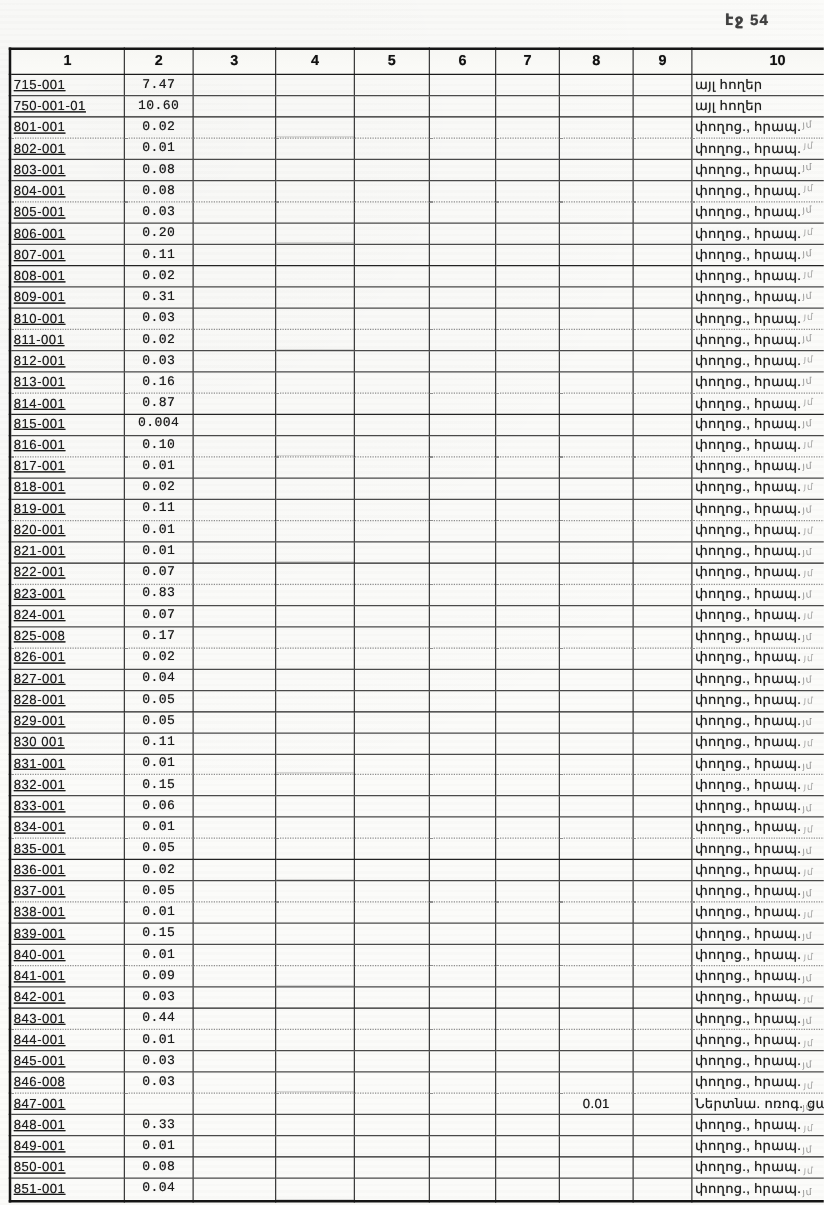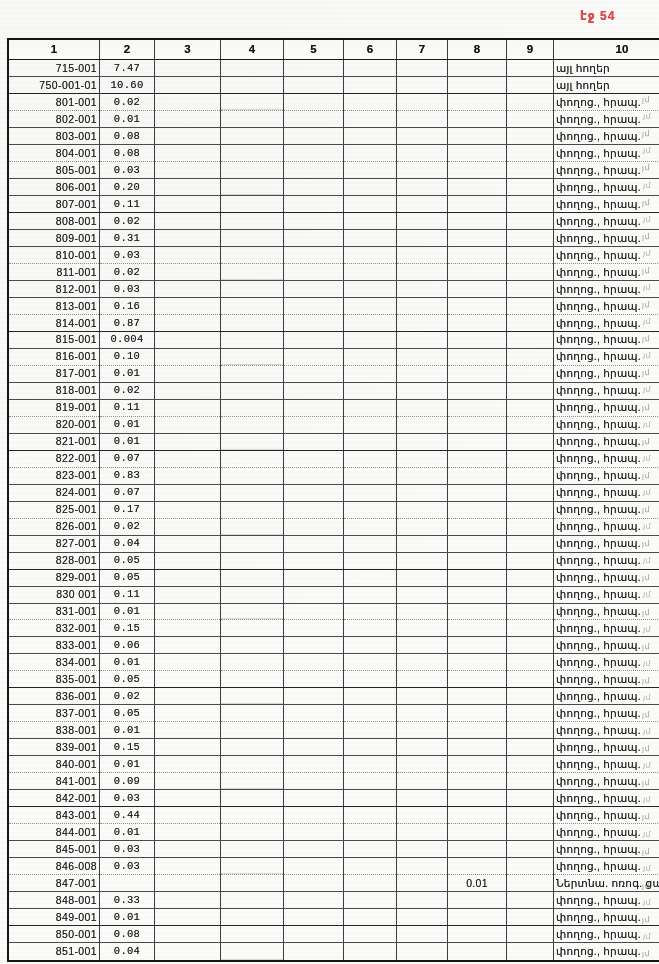--- a/index.html
+++ b/index.html
@@ -11,21 +11,21 @@
   }
   
   body::before{
     content:"";position:absolute;inset:0;pointer-events:none;
     background:
       repeating-linear-gradient(0deg, rgba(0,0,0,0.012) 0 2px, rgba(255,255,255,0) 2px 5px),
       radial-gradient(circle at 20% 10%, rgba(0,0,0,0.015), rgba(0,0,0,0) 60%);
   }
   #pageno{
     position:absolute;top:9px;left:580px;
-    font-size:12px;font-weight:bold;letter-spacing:1px;color:#ef4444;
+    font-size:12px;font-weight:bold;letter-spacing:1px;color:#404040;
     text-shadow:0 0 .6px rgba(0,0,0,.65);
   }
   table#tbl{
     position:absolute;left:7px;top:38px;width:633px;height:924px;
     border-collapse:collapse;table-layout:fixed;
     border:2px solid #151515;
   }
   #tbl th,#tbl td{
     border-left:1px solid #3d3d3d;border-right:1px solid #3d3d3d;
     font-size:10.5px;line-height:1;overflow:hidden;white-space:nowrap;
@@ -43,21 +43,21 @@
   #tbl th:nth-child(4){width:58px}
   #tbl th:nth-child(5){width:55px}
   #tbl th:nth-child(6){width:48px}
   #tbl th:nth-child(7){width:46px}
   #tbl th:nth-child(8){width:54px}
   #tbl th:nth-child(9){width:42px}
   #tbl th:nth-child(10){width:132px}
   #tbl tbody td{border-bottom:1px solid #4a4a4a;}
   #tbl tbody tr:nth-child(3n) td{border-bottom:1px dotted #8e8e8e;}
   #tbl tbody tr:nth-child(7n+2) td{border-bottom:1.4px solid #232323;}
-  td.code{text-align:right;padding-left:3px;letter-spacing:.4px;font-weight:500;}
+  td.code{text-align:left;padding-left:3px;letter-spacing:.4px;font-weight:500;text-decoration:underline;}
   td.val{text-align:center;letter-spacing:.3px;font-family:Liberation Mono, monospace;}
   td.v8{text-align:center;letter-spacing:.3px;}
   td.label{text-align:left;padding-left:3px;letter-spacing:.2px;}
   
   #tbl tbody tr:nth-child(5n+3) td:nth-child(4){
     background:linear-gradient(0deg, rgba(60,60,60,.18) 0 1px, transparent 1px);
     background-position:0 85%;background-repeat:no-repeat;
   }
   #marginmarks{
     position:absolute;left:642px;top:57px;width:17px;height:905px;
@@ -397,21 +397,21 @@
         <td class="empty"></td>
         <td class="empty"></td>
         <td class="empty"></td>
         <td class="empty"></td>
         <td class="empty"></td>
         <td class="v8"></td>
         <td class="empty"></td>
         <td class="label">փողոց., հրապ.</td>
       </tr>
       <tr>
-        <td class="code">825-001</td>
+        <td class="code">825-008</td>
         <td class="val">0.17</td>
         <td class="empty"></td>
         <td class="empty"></td>
         <td class="empty"></td>
         <td class="empty"></td>
         <td class="empty"></td>
         <td class="v8"></td>
         <td class="empty"></td>
         <td class="label">փողոց., հրապ.</td>
       </tr>

